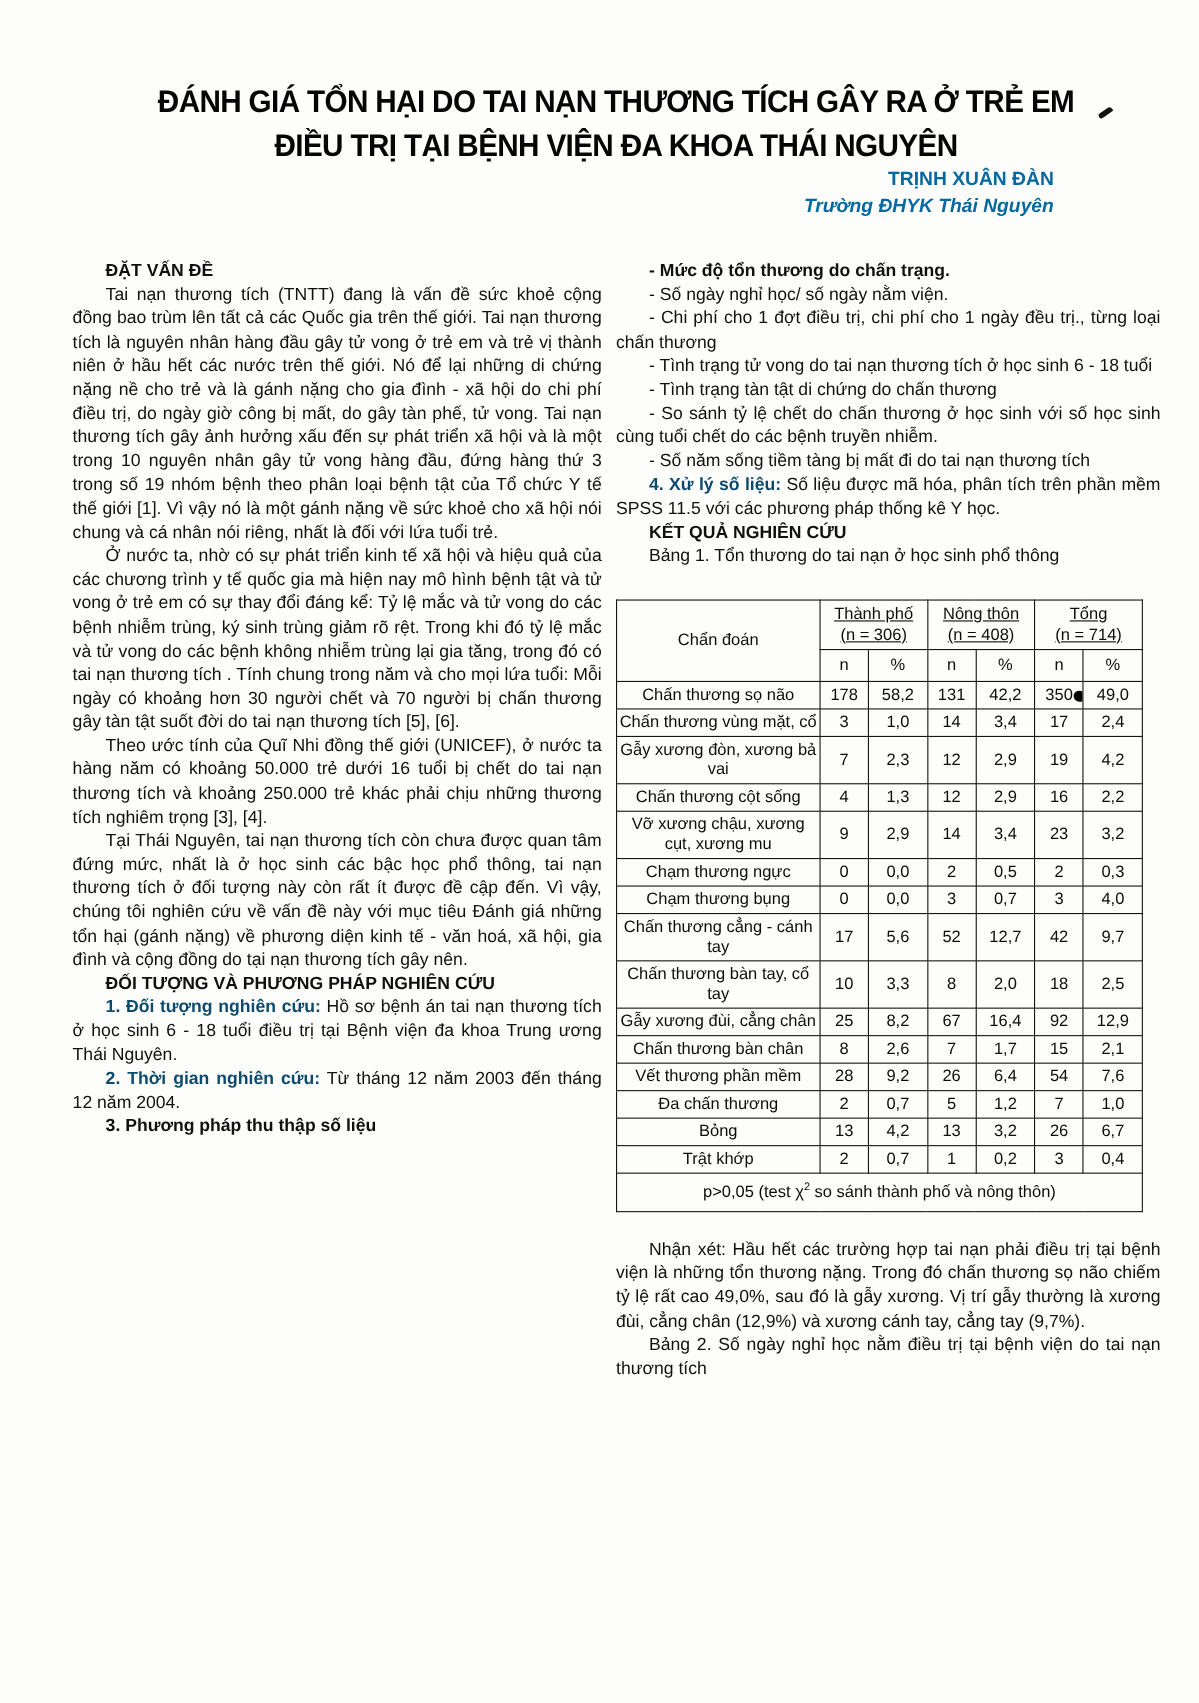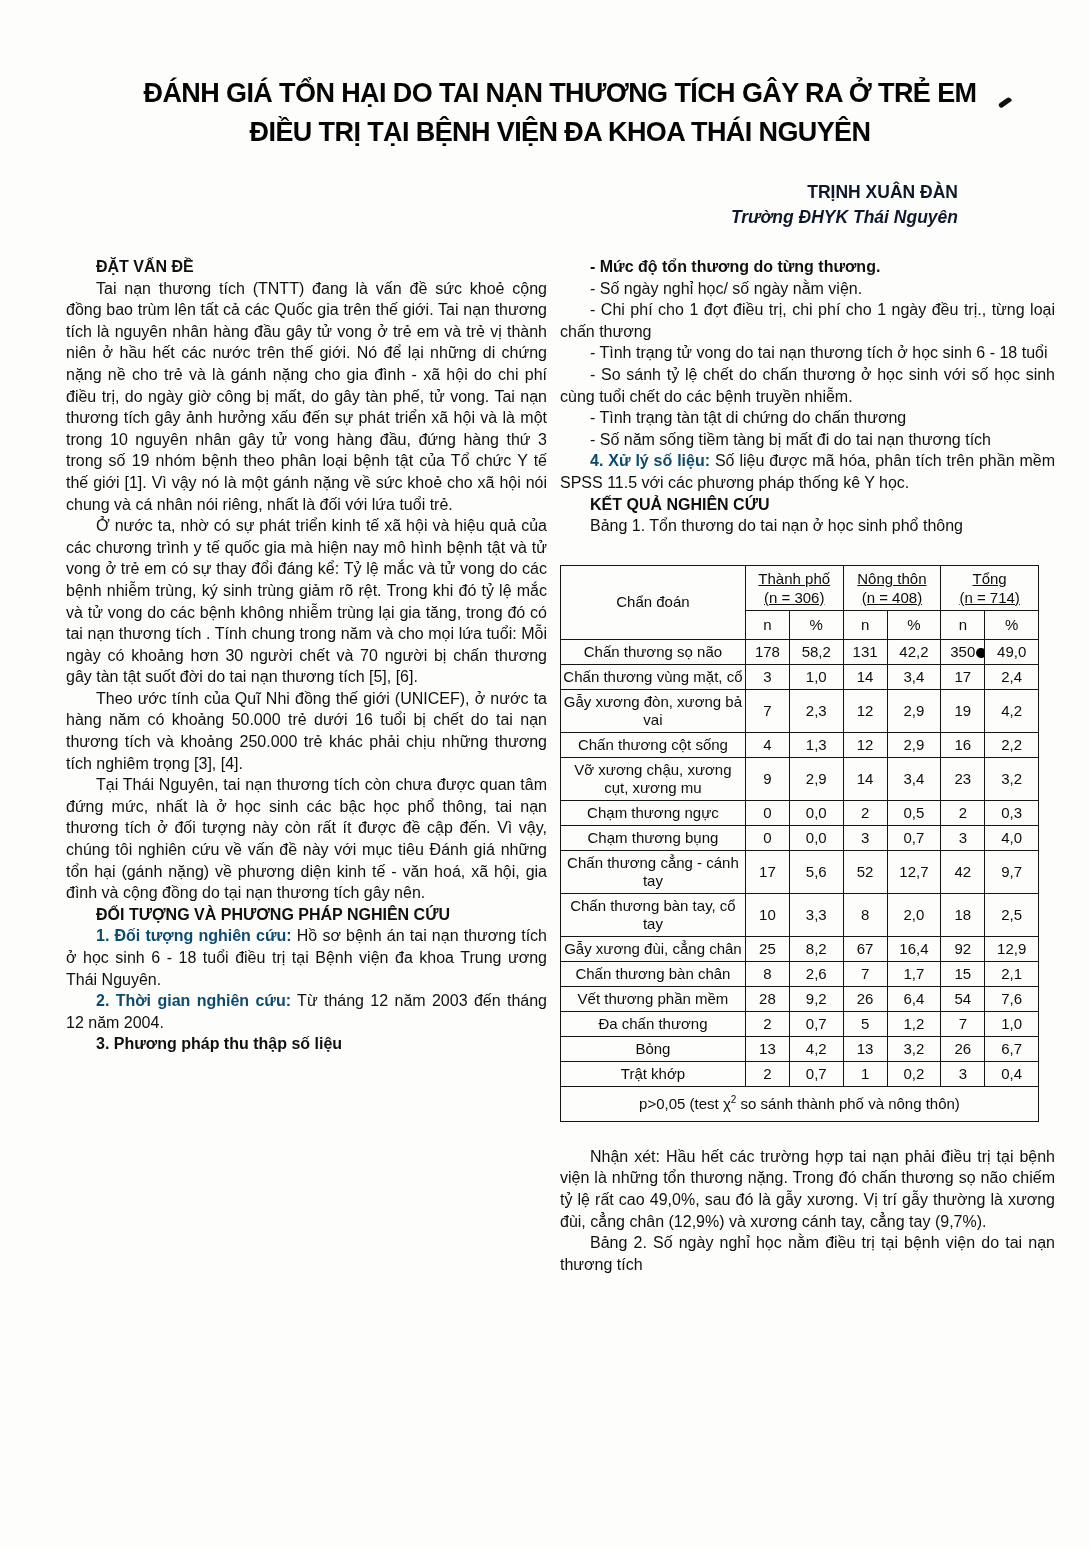--- a/index.html
+++ b/index.html
@@ -13,25 +13,25 @@
   .scan-artifact{
     position:absolute;top:26px;right:78px;width:14px;height:5px;
     background:#111;border-radius:3px 4px 1px 3px;transform:rotate(-35deg);
   }
   .title{
     text-align:center;font-weight:800;font-size:27px;line-height:38px;
     margin-top:74px;letter-spacing:-0.6px;color:#050505;
     transform:scaleY(1.05);
   }
   .author-block{
-    margin-top:30px;margin-right:96px;text-align:right;
-    font-size:17.5px;font-weight:bold;line-height:25px;color:#0f172a;
+    margin-right:96px;text-align:right;
+    font-size:17.5px;font-weight:bold;line-height:25px;color:#0369a1;
   }
   .affil{font-style:italic;}
-  .columns{display:flex;gap:13px;margin-top:26px;}
+  .columns{display:flex;gap:13px;margin-top:36px;}
   .col-left{width:481px;flex:0 0 auto;}
   .col-right{width:495px;flex:0 0 auto;}
   p{margin:0;text-align:justify;font-size:16px;line-height:21.6px;color:#101010;}
   p.indent{text-indent:30px;}
   .heading{font-weight:bold;text-indent:30px;text-align:left;}
   .bold{font-weight:bold;}
   b{color:#0c4a6e;}
 
   table.t1{border-collapse:collapse;margin-top:28px;width:479px;table-layout:fixed;}
   table.t1 td,table.t1 th{
@@ -77,26 +77,26 @@
       <p class="indent">Ở nước ta, nhờ có sự phát triển kinh tế xã hội và hiệu quả của các chương trình y tế quốc gia mà hiện nay mô hình bệnh tật và tử vong ở trẻ em có sự thay đổi đáng kể: Tỷ lệ mắc và tử vong do các bệnh nhiễm trùng, ký sinh trùng giảm rõ rệt. Trong khi đó tỷ lệ mắc và tử vong do các bệnh không nhiễm trùng lại gia tăng, trong đó có tai nạn thương tích . Tính chung trong năm và cho mọi lứa tuổi: Mỗi ngày có khoảng hơn 30 người chết và 70 người bị chấn thương gây tàn tật suốt đời do tai nạn thương tích [5], [6].</p>
       <p class="indent">Theo ước tính của Quĩ Nhi đồng thế giới (UNICEF), ở nước ta hàng năm có khoảng 50.000 trẻ dưới 16 tuổi bị chết do tai nạn thương tích và khoảng 250.000 trẻ khác phải chịu những thương tích nghiêm trọng [3], [4].</p>
       <p class="indent">Tại Thái Nguyên, tai nạn thương tích còn chưa được quan tâm đứng mức, nhất là ở học sinh các bậc học phổ thông, tai nạn thương tích ở đối tượng này còn rất ít được đề cập đến. Vì vậy, chúng tôi nghiên cứu về vấn đề này với mục tiêu  Đánh giá những tổn hại (gánh nặng) về phương diện kinh tế - văn hoá, xã hội, gia đình và cộng đồng do tại nạn thương tích gây nên.</p>
       <p class="heading">ĐỐI TƯỢNG VÀ PHƯƠNG PHÁP NGHIÊN CỨU</p>
       <p class="indent"><b>1. Đối tượng nghiên cứu:</b><span> Hồ sơ bệnh án tai nạn thương tích ở học sinh 6 - 18 tuổi điều trị tại Bệnh viện đa khoa Trung ương Thái Nguyên.</span></p>
       <p class="indent"><b>2. Thời gian nghiên cứu:</b><span> Từ tháng 12 năm 2003 đến tháng 12 năm 2004.</span></p>
       <p class="indent bold">3. Phương pháp thu thập số liệu</p>
     </div>
 
     <div class="col-right">
-      <p class="indent bold">- Mức độ tổn thương do từng thương.</p>
+      <p class="indent bold">- Mức độ tổn thương do chấn trạng.</p>
       <p class="indent">- Số ngày nghỉ học/ số ngày nằm viện.</p>
       <p class="indent">- Chi phí cho 1 đợt điều trị, chi phí cho 1 ngày đều trị., từng loại chấn thương</p>
       <p class="indent">- Tình trạng tử vong do tai nạn thương tích ở học sinh 6 - 18 tuổi</p>
+      <p class="indent">- Tình trạng tàn tật di chứng do chấn thương</p>
       <p class="indent">- So sánh tỷ lệ chết do chấn thương ở học sinh với số học sinh cùng tuổi chết do các bệnh truyền nhiễm.</p>
-      <p class="indent">- Tình trạng tàn tật di chứng do chấn thương</p>
       <p class="indent">- Số năm sống tiềm tàng bị mất đi do tai nạn thương tích</p>
       <p class="indent"><b>4. Xử lý số liệu:</b><span> Số liệu được mã hóa, phân tích trên phần mềm SPSS 11.5 với các phương pháp thống kê Y học.</span></p>
       <p class="heading">KẾT QUẢ NGHIÊN CỨU</p>
       <p class="indent">Bảng 1. Tổn thương do tai nạn ở học sinh phổ thông</p>
 
       <table class="t1">
         <colgroup>
           <col class="diag-col">
             <col class="n-col">
             <col class="p-col">

